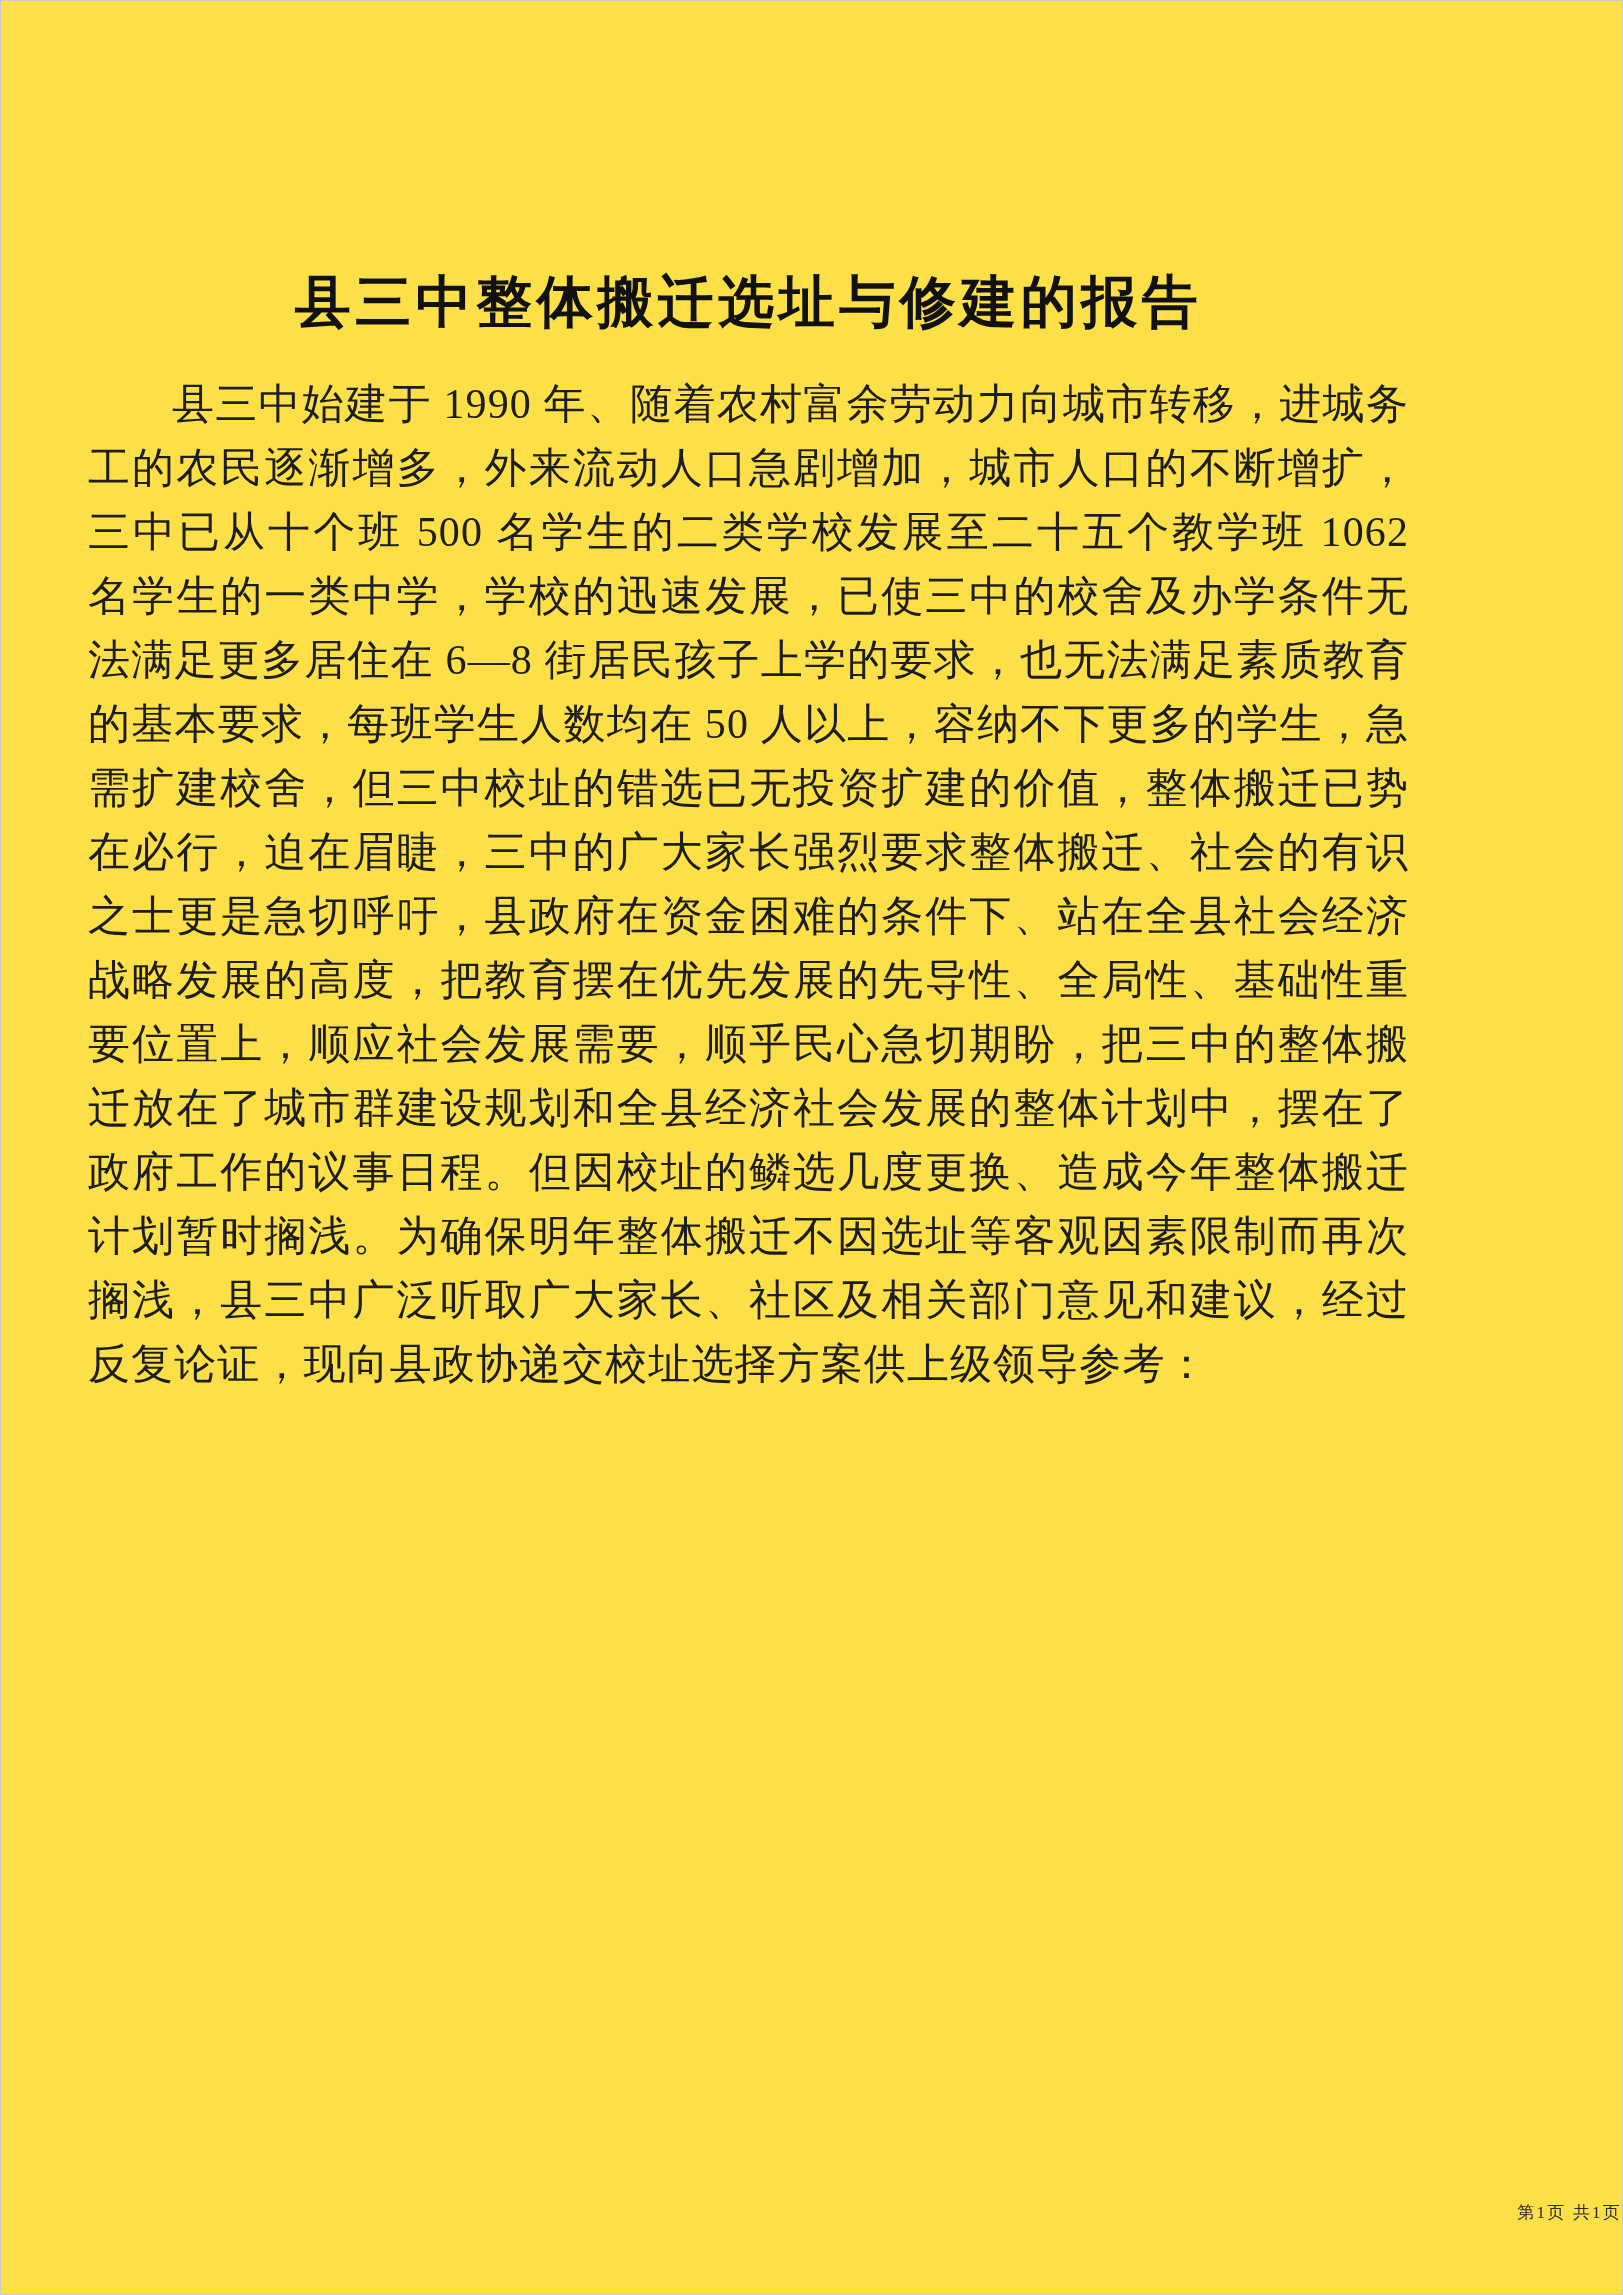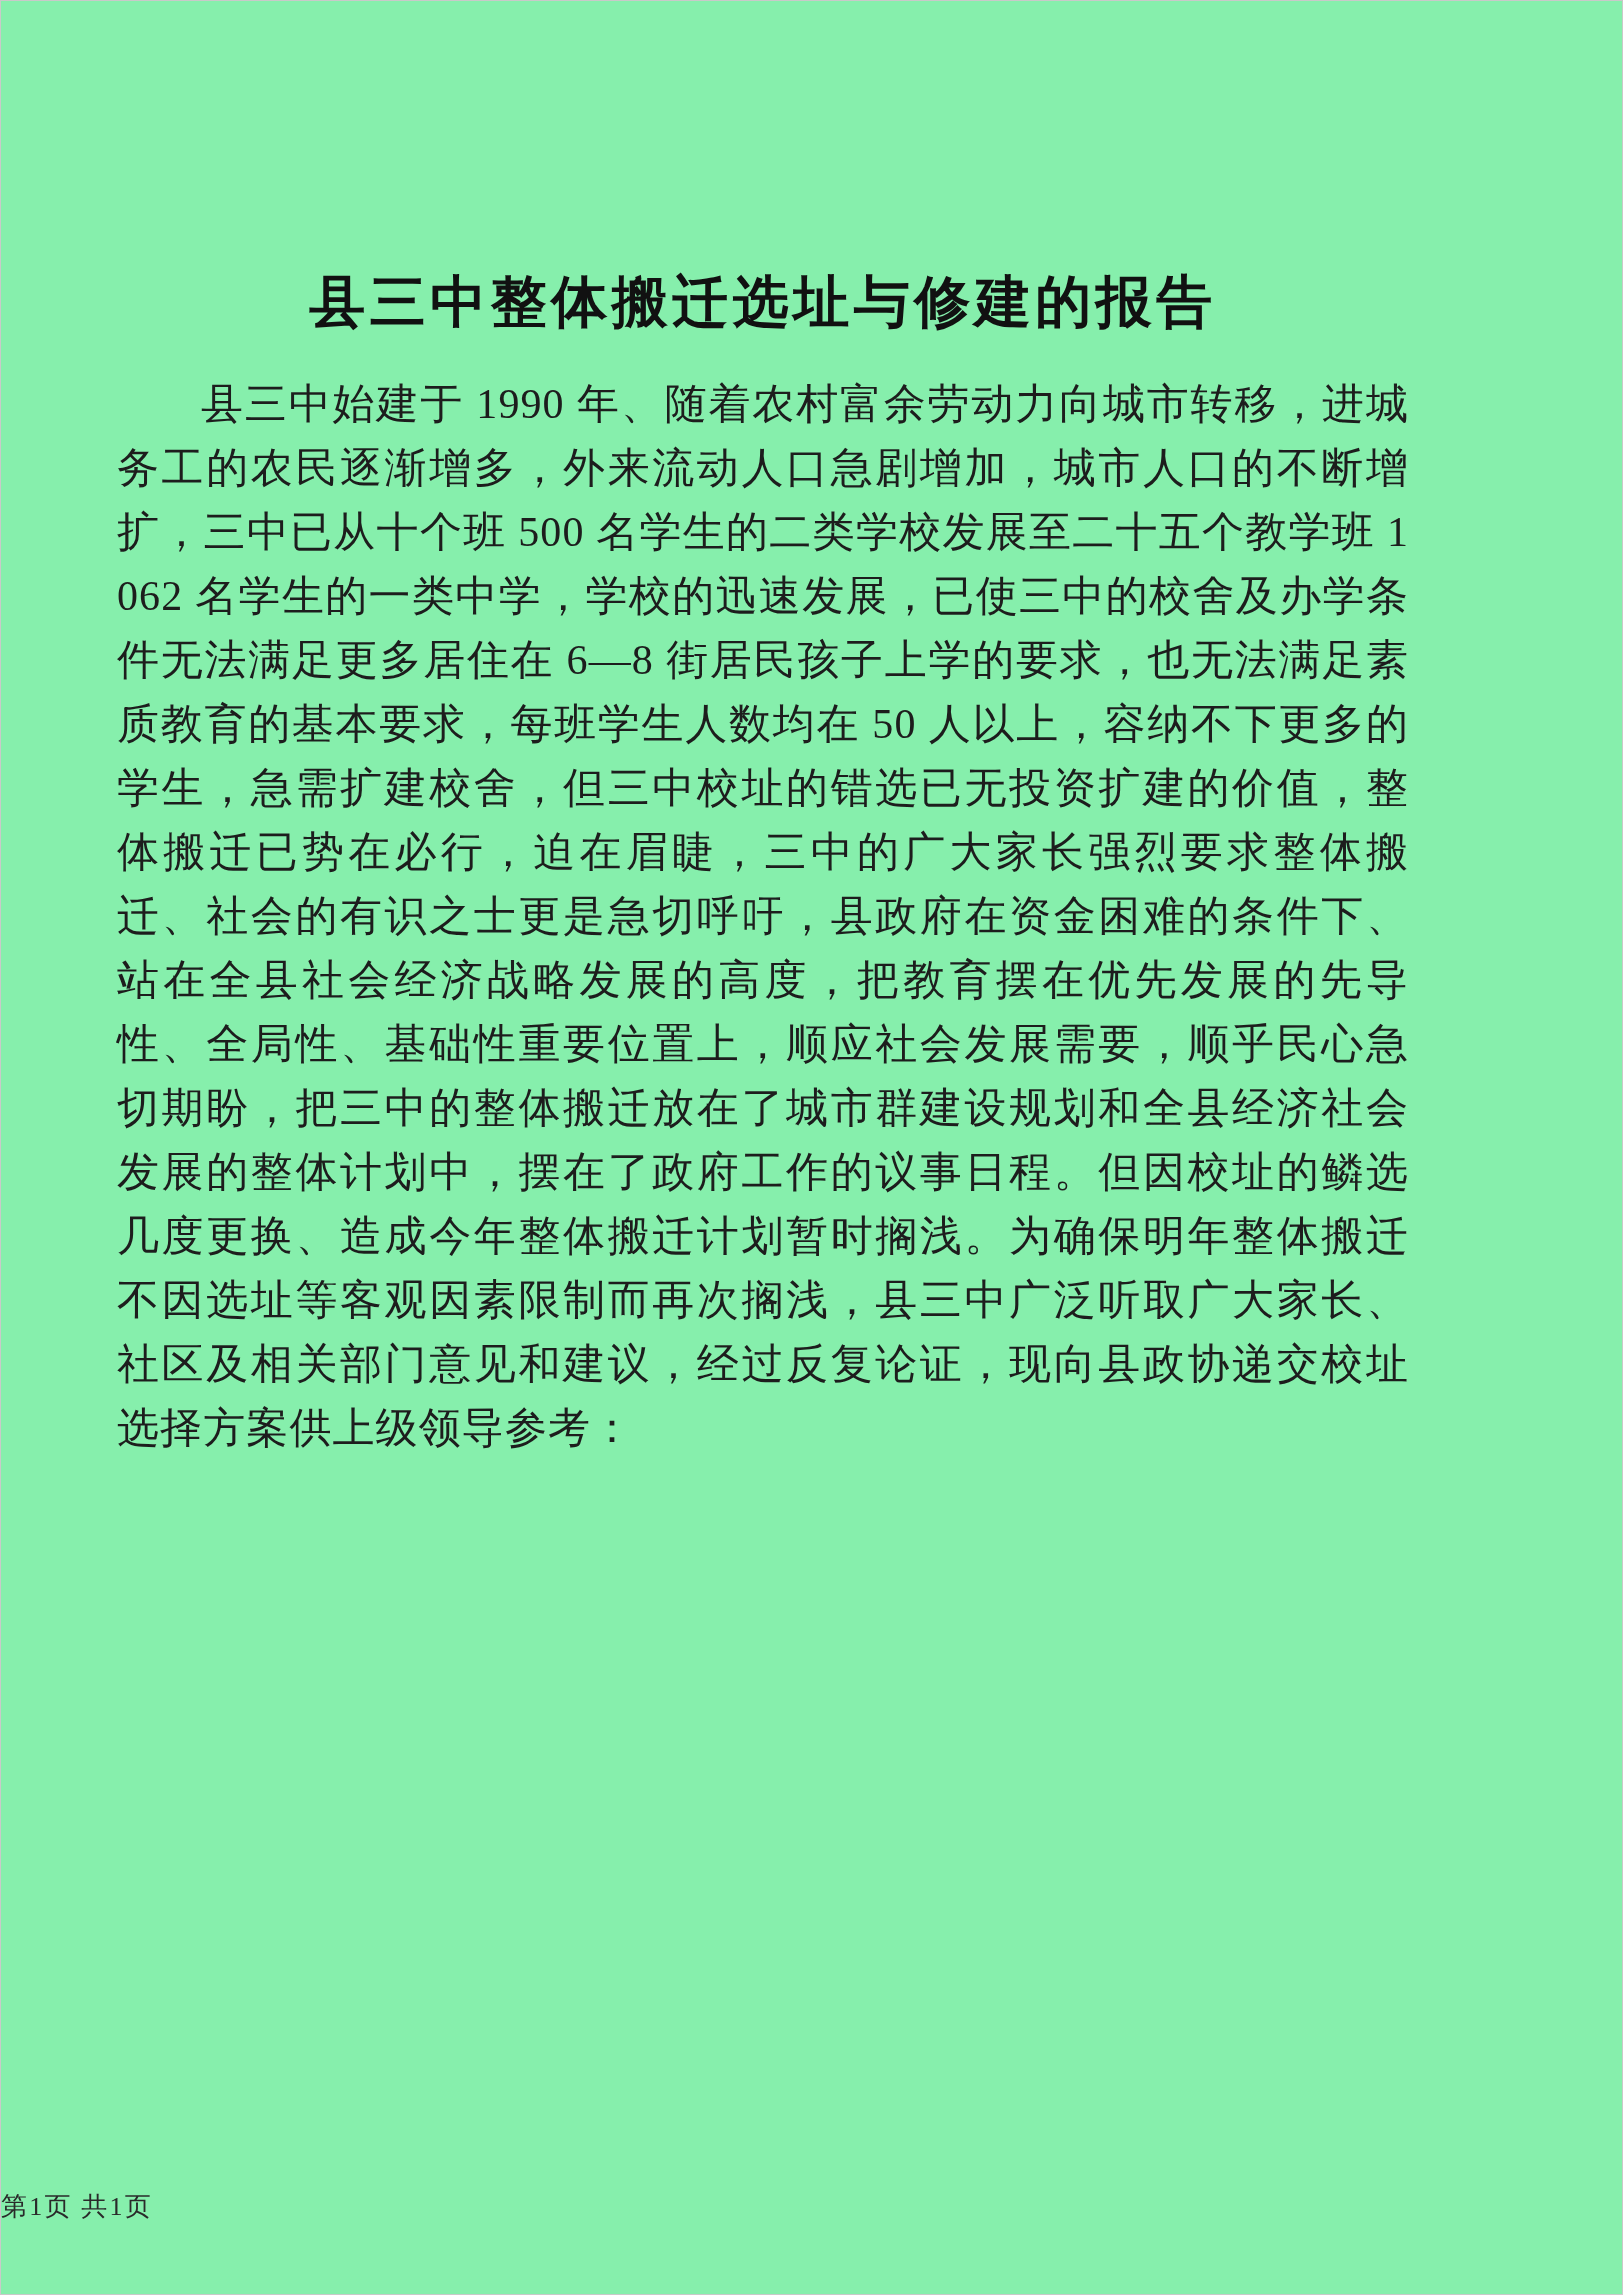--- a/index.html
+++ b/index.html
@@ -8,23 +8,23 @@
     background: #ffffff;
   }
   body {
     font-family: "Liberation Serif", "DejaVu Serif", serif;
   }
   .page {
     position: relative;
     width: 1623px;
     height: 2295px;
     box-sizing: border-box;
-    background: #86efac;
+    background: #fde047;
     border: 1.1px solid #c9c9c9;
-    padding: 264px 213px 0 116px;
+    padding: 264px 213px 0 87px;
     color: #1d1d1d;
     overflow: hidden;
   }
   .doc-title {
     margin: 0 0 31px 0;
     text-align: center;
     font-size: 56px;
     font-weight: bold;
     letter-spacing: 4.5px;
     color: #111111;
@@ -36,22 +36,22 @@
     text-align: justify;
     text-indent: 2em;
     letter-spacing: 1.1px;
     word-break: break-all;
   }
   .page-footer {
     position: absolute;
     bottom: 70px;
     left: 0;
     width: 100%;
-    text-align: left;
-    font-size: 26px;
+    text-align: right;
+    font-size: 17px;
     color: #2a2a2a;
     letter-spacing: 2.2px;
   }
 </style>
 </head>
 <body>
 
 <div class="page">
   <h1 class="doc-title">县三中整体搬迁选址与修建的报告</h1>
 

